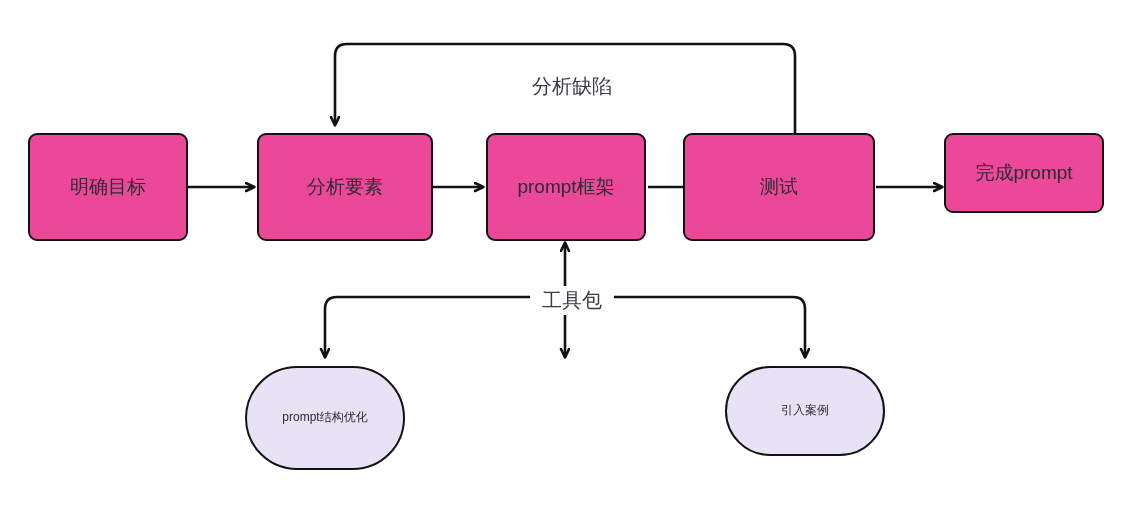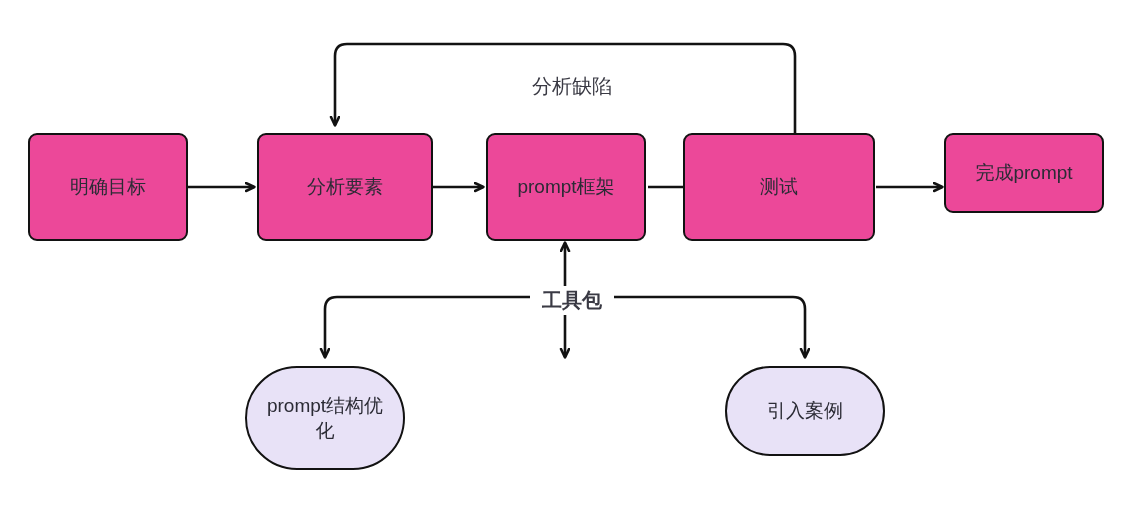--- a/index.html
+++ b/index.html
@@ -38,21 +38,21 @@
   .node-process {
     border: 2.5px solid #121212;
     border-radius: 9px;
     background: #ec4899;
     font-size: 19px;
   }
   .node-tool {
     border: 2.5px solid #121212;
     border-radius: 60px;
     background: #e8e2f7;
-    font-size: 19px;
+    font-size: 12px;
     padding: 0 14px;
   }
   .edge-label {
     position: absolute;
     background: #ffffff;
     color: #3a3a44;
     font-size: 20px;
     padding: 1px 7px;
     white-space: nowrap;
     text-align: center;
@@ -104,21 +104,21 @@
   </div>
 
   <div class="node node-process" style="left:944px; top:133px; width:160px; height:80px;">
     <span>完成prompt</span>
   </div>
 
   <div class="edge-label" style="left:508px; top:72px; width:114px;">
     <span>分析缺陷</span>
   </div>
 
-  <div class="edge-label" style="left:530px; top:286px; width:70px;font-weight:bold;">
+  <div class="edge-label" style="left:530px; top:286px; width:70px;">
     <span>工具包</span>
   </div>
 
   <div class="node node-tool" style="left:245px; top:366px; width:160px; height:104px;">
     <span>prompt结构优化</span>
   </div>
 
 
   <div class="node node-tool" style="left:725px; top:366px; width:160px; height:90px;">
     <span>引入案例</span>

